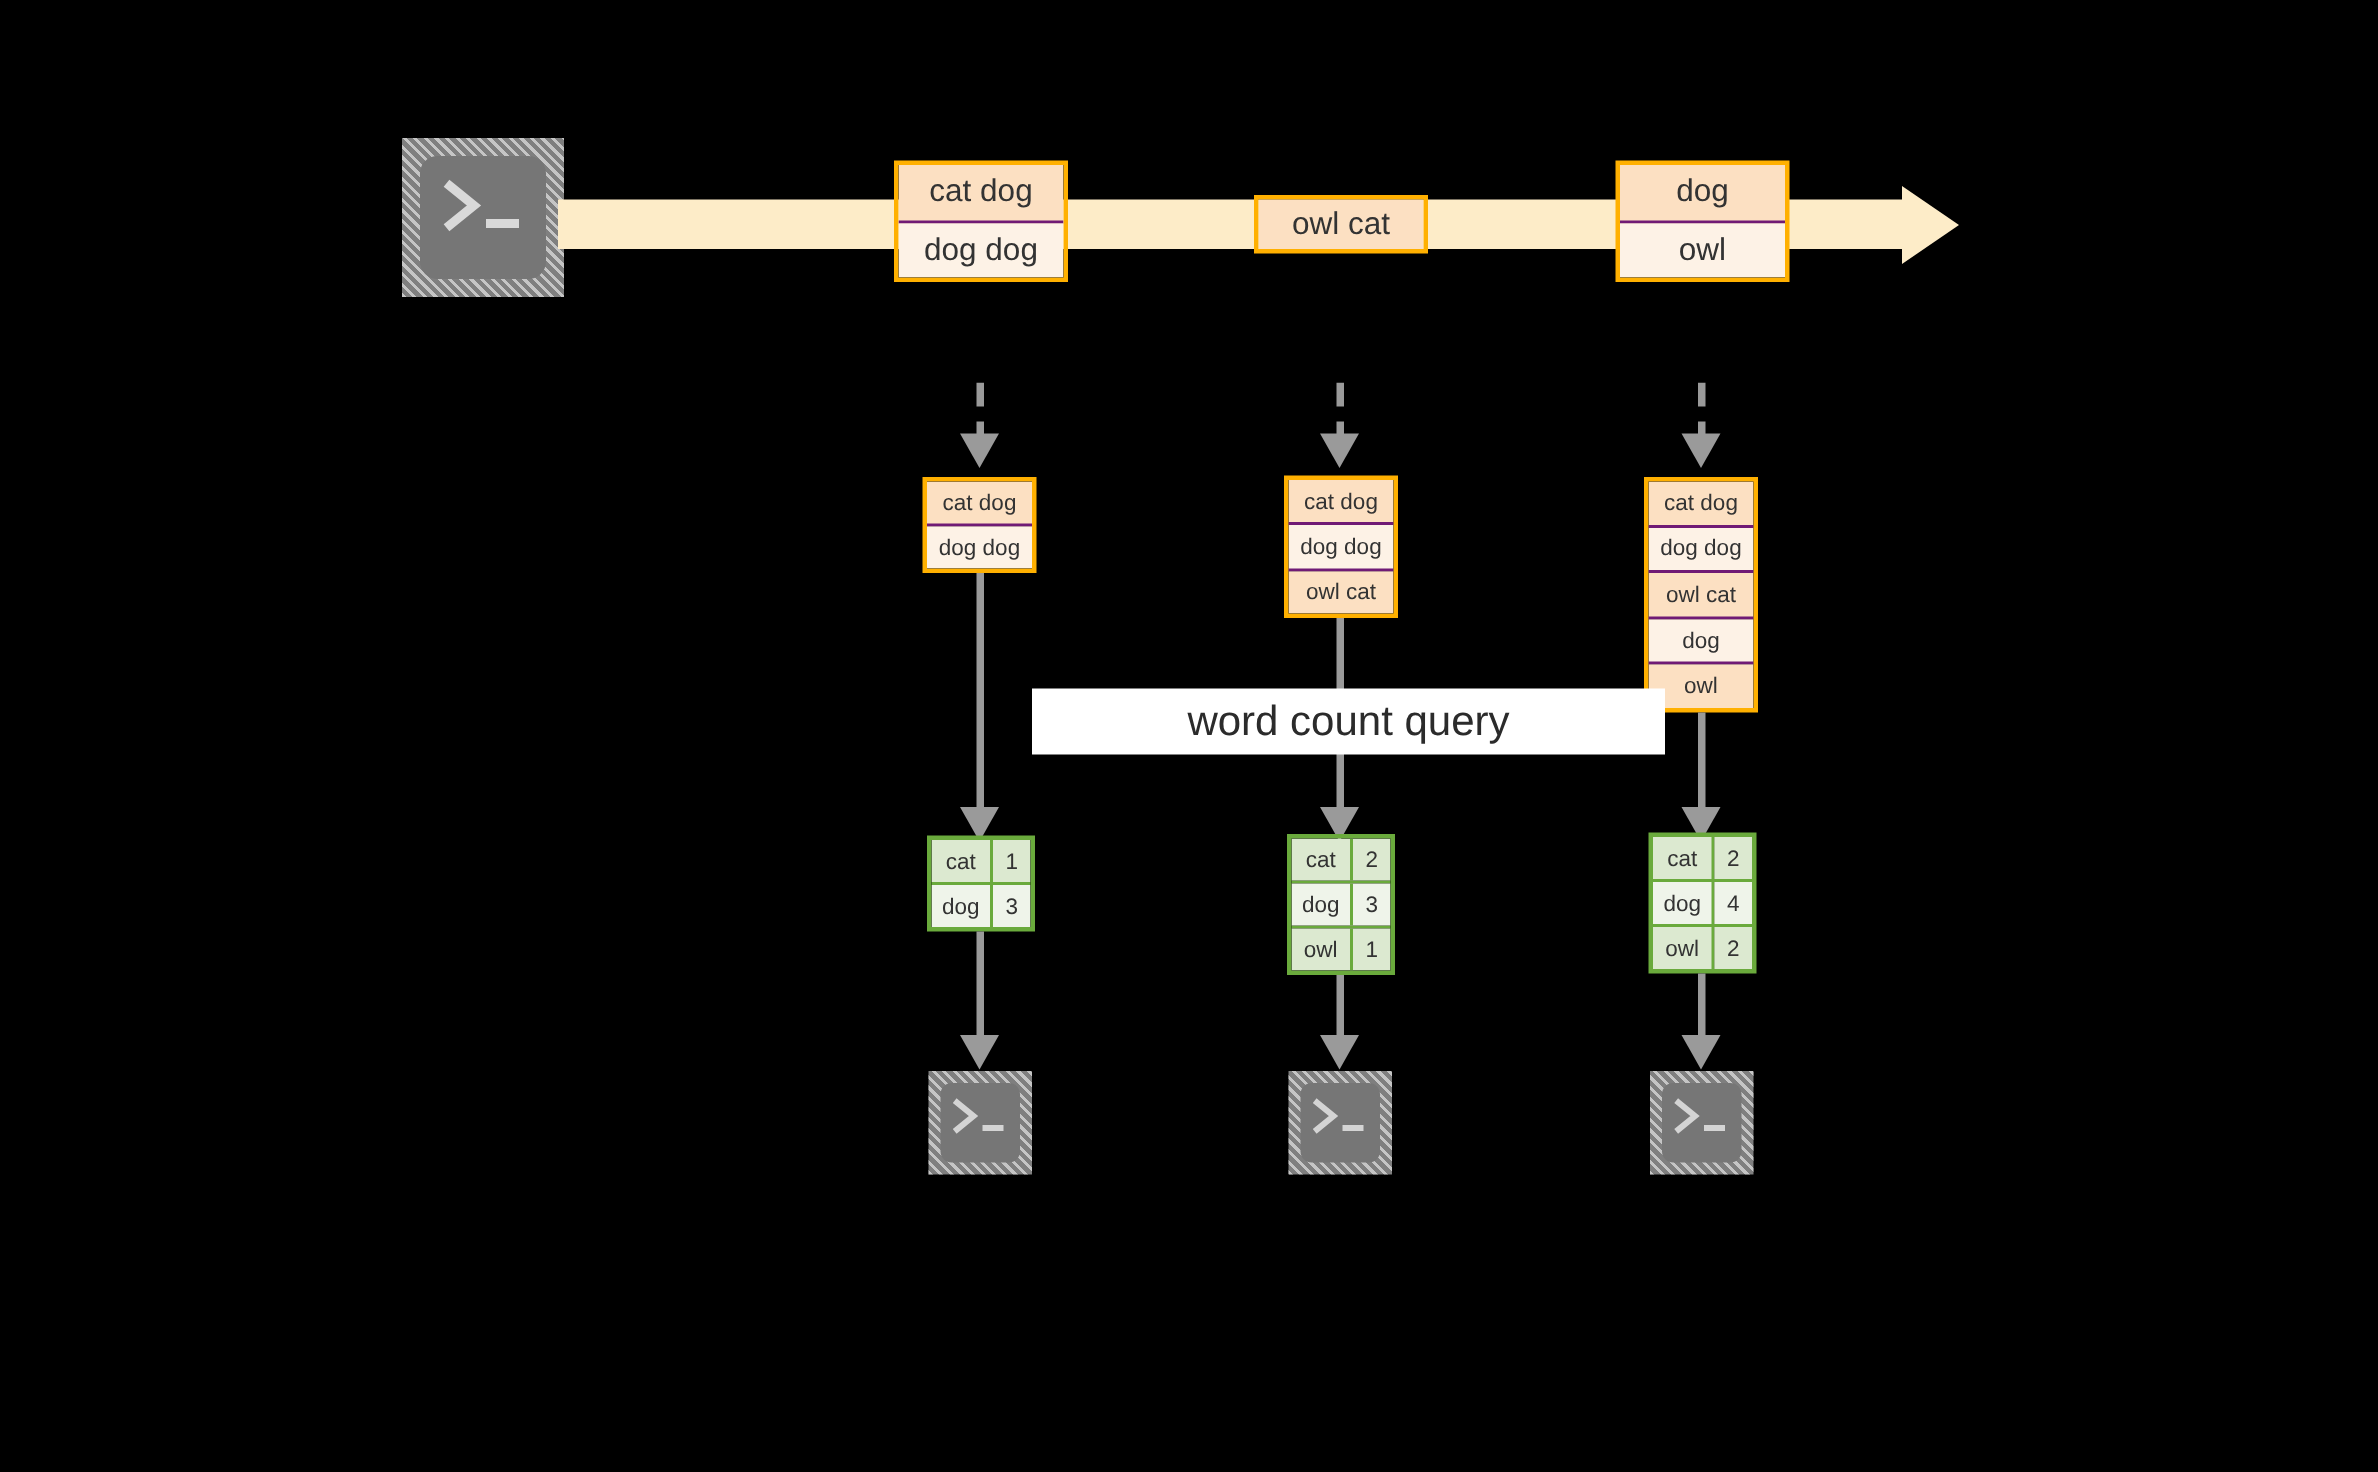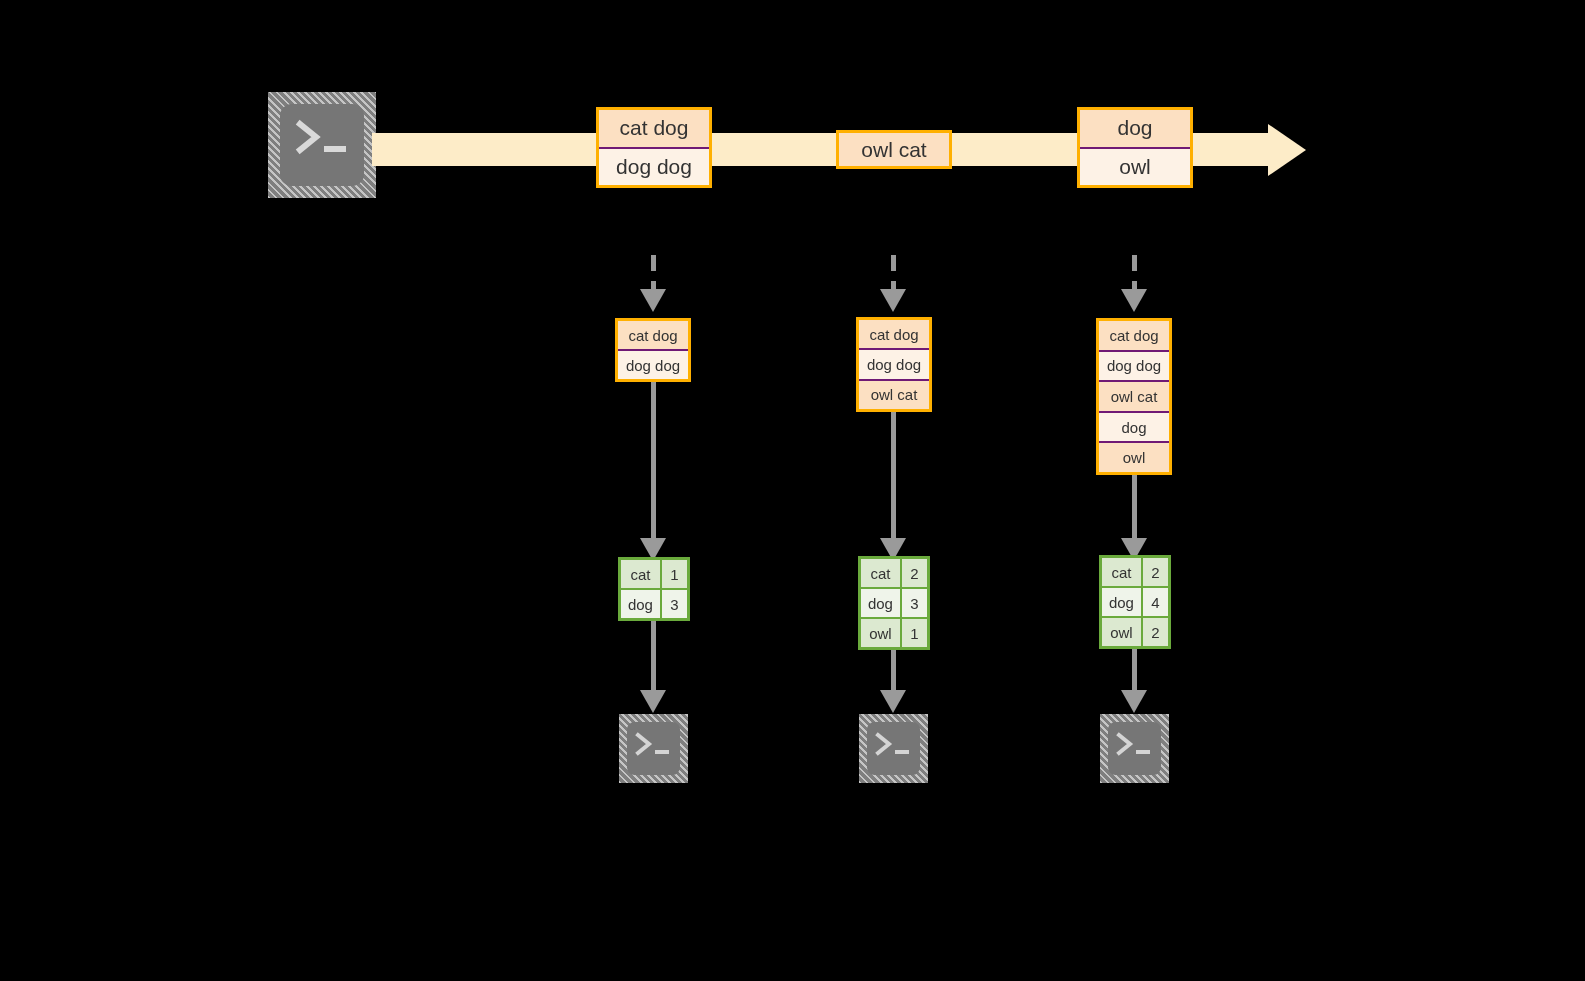--- a/index.html
+++ b/index.html
@@ -190,20 +190,23 @@
 
   <div class="v-line" style="left:651px; top:382px; height:161px;"></div>
   <div class="v-head" style="left:640px; top:538px;"></div>
 
   <div class="v-line" style="left:891px; top:412px; height:131px;"></div>
   <div class="v-head" style="left:880px; top:538px;"></div>
 
   <div class="v-line" style="left:1132px; top:475px; height:68px;"></div>
   <div class="v-head" style="left:1121px; top:538px;"></div>
 
+  <div class="caption-band" style="left:688px; top:459px; width:422px; height:44px;">
+    <span style="font-size:28px;">word count query</span>
+  </div>
 
   <div class="res-box" style="left:618px; top:557px; width:72px; height:64px; font-size:15px;">
     <div class="res-row shadeA">
       <div class="c-word">cat</div>
       <div class="c-count">1</div>
     </div>
     <div class="res-row shadeB">
       <div class="c-word">dog</div>
       <div class="c-count">3</div>
     </div>

